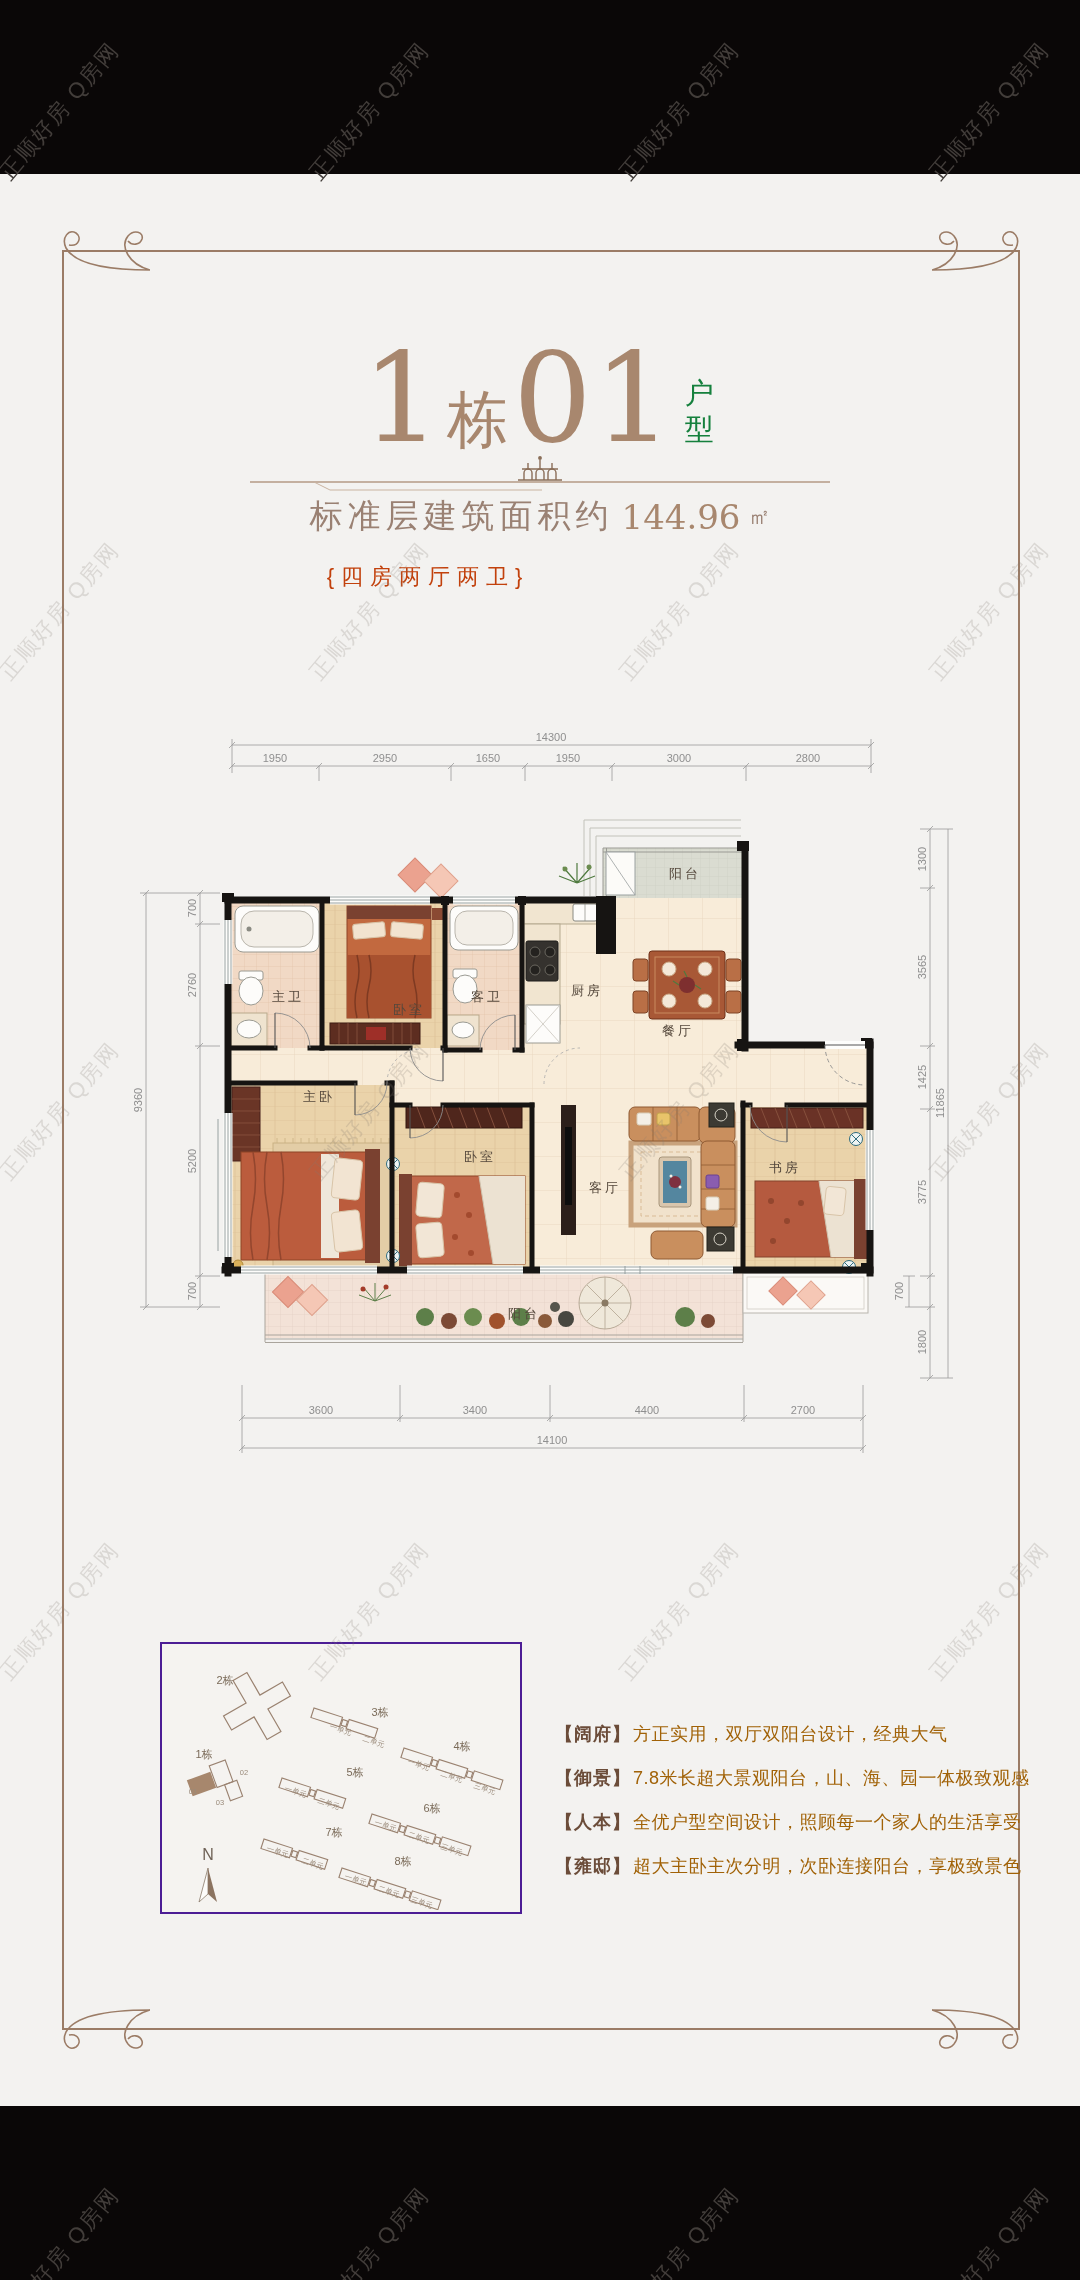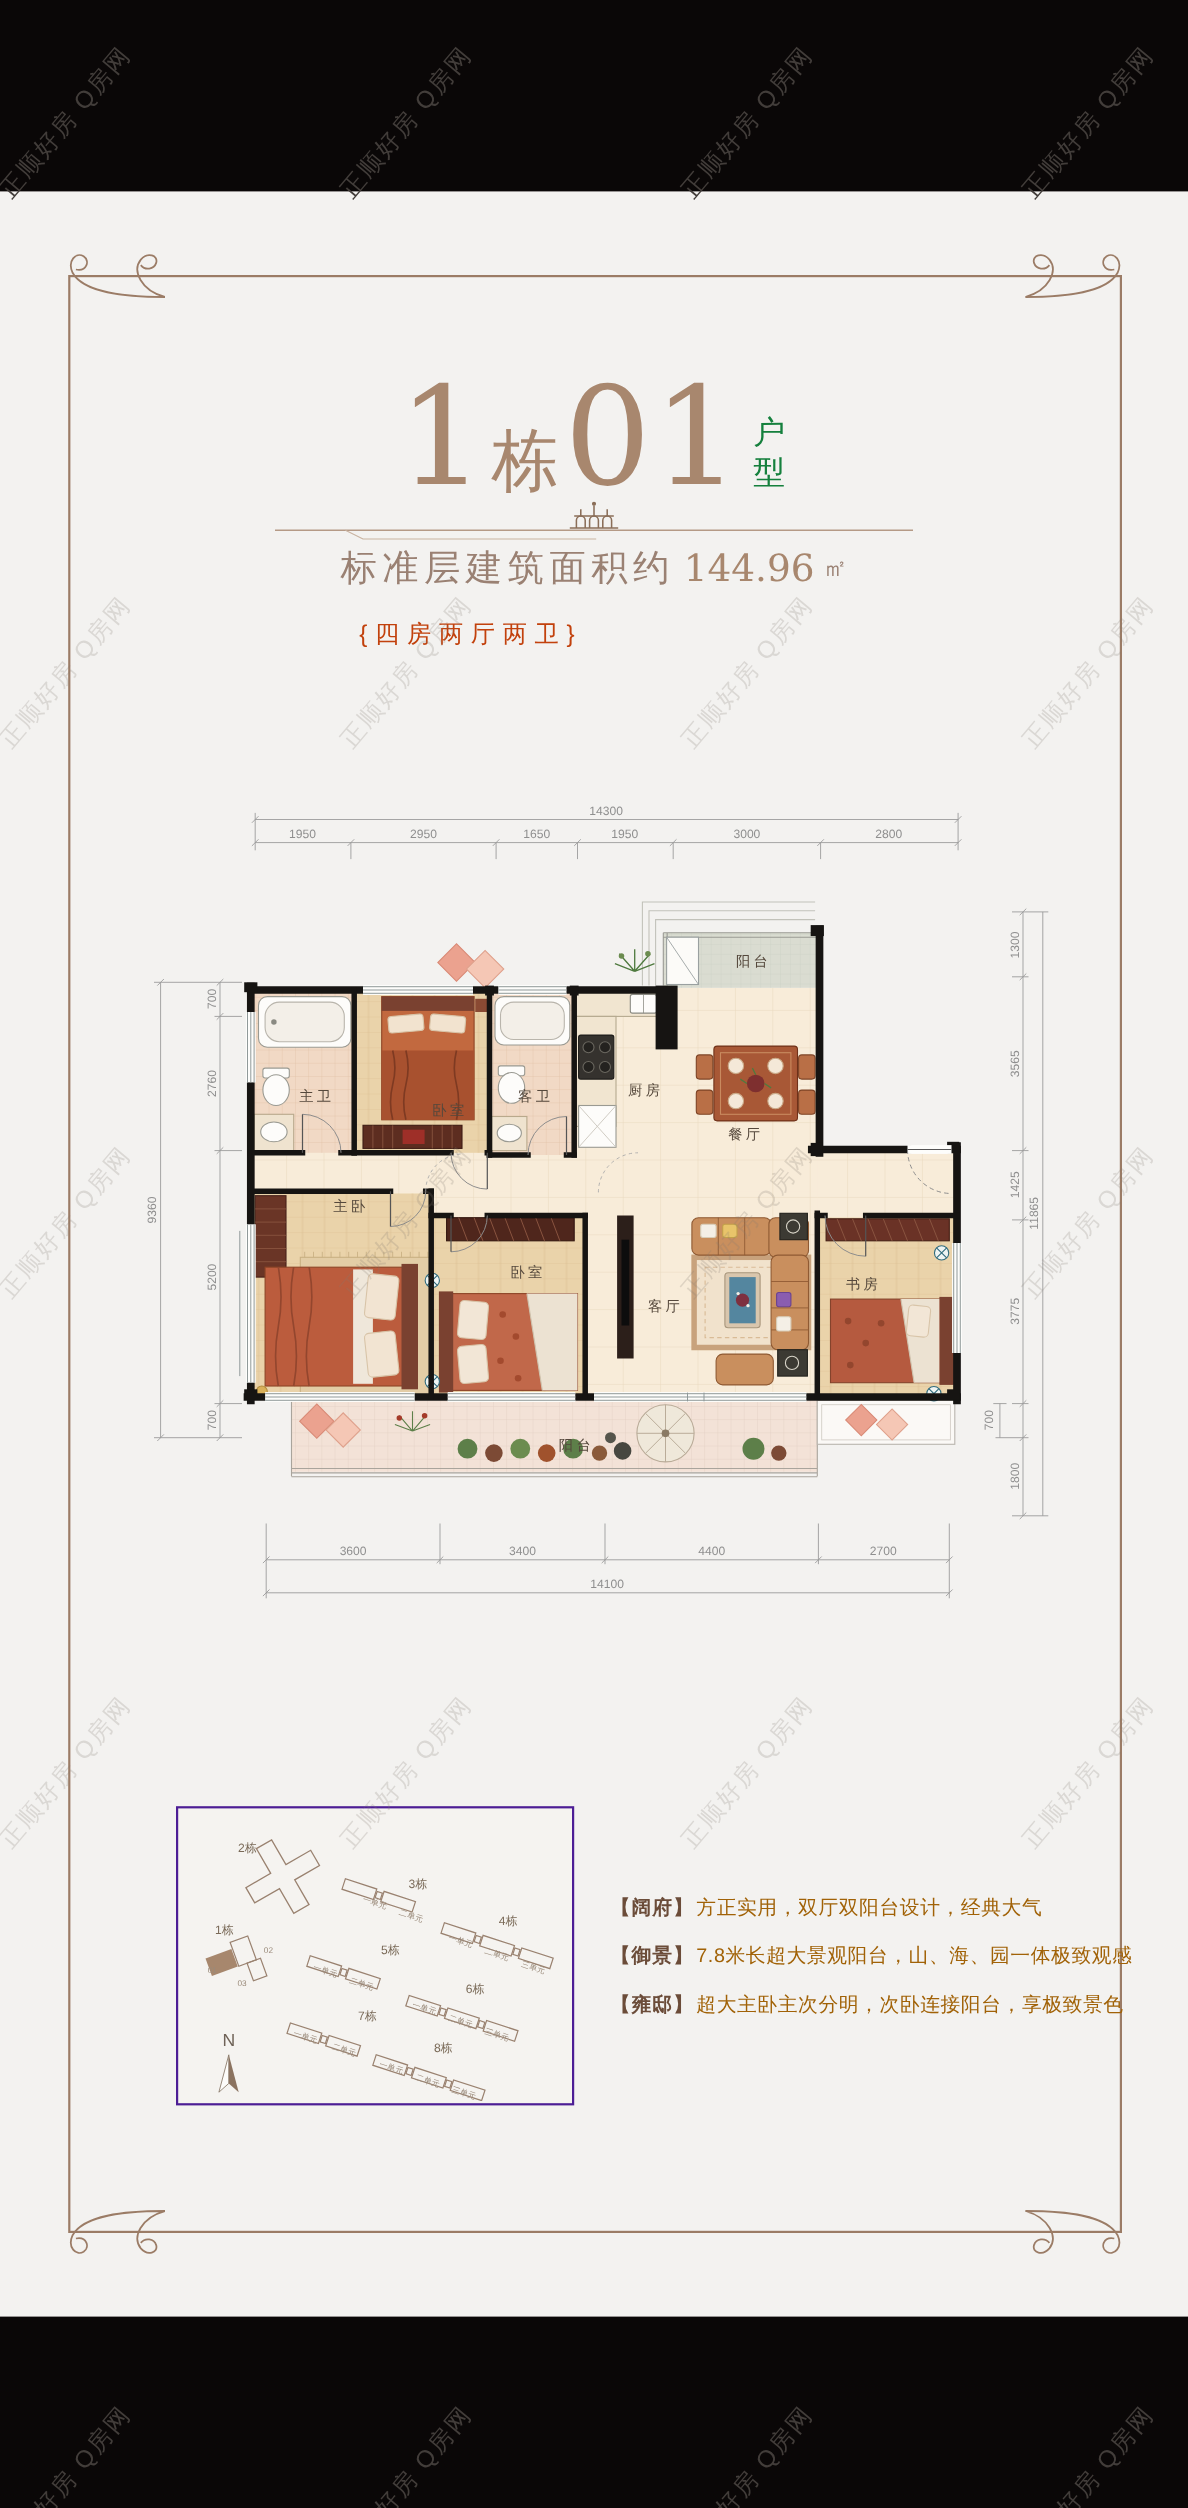--- a/index.html
+++ b/index.html
@@ -675,20 +675,24 @@
   <div class="features">
     <div class="feat-row">
         <span class="feat-tag">【阔府】</span>
         <span class="feat-text">方正实用，双厅双阳台设计，经典大气</span>
       </div>
     <div class="feat-row">
         <span class="feat-tag">【御景】</span>
         <span class="feat-text">7.8米长超大景观阳台，山、海、园一体极致观感</span>
       </div>
     <div class="feat-row">
+        <span class="feat-tag">【人本】</span>
+        <span class="feat-text">全优户型空间设计，照顾每一个家人的生活享受</span>
+      </div>
+    <div class="feat-row">
         <span class="feat-tag">【雍邸】</span>
         <span class="feat-text">超大主卧主次分明，次卧连接阳台，享极致景色</span>
       </div>
   </div>
 
   <div>
     <span class="wm on-dark" style="left:-40px;top:66px;">正顺好房  Q房网</span>
     <span class="wm on-dark" style="left:270px;top:66px;">正顺好房  Q房网</span>
     <span class="wm on-dark" style="left:580px;top:66px;">正顺好房  Q房网</span>
     <span class="wm on-dark" style="left:890px;top:66px;">正顺好房  Q房网</span>

